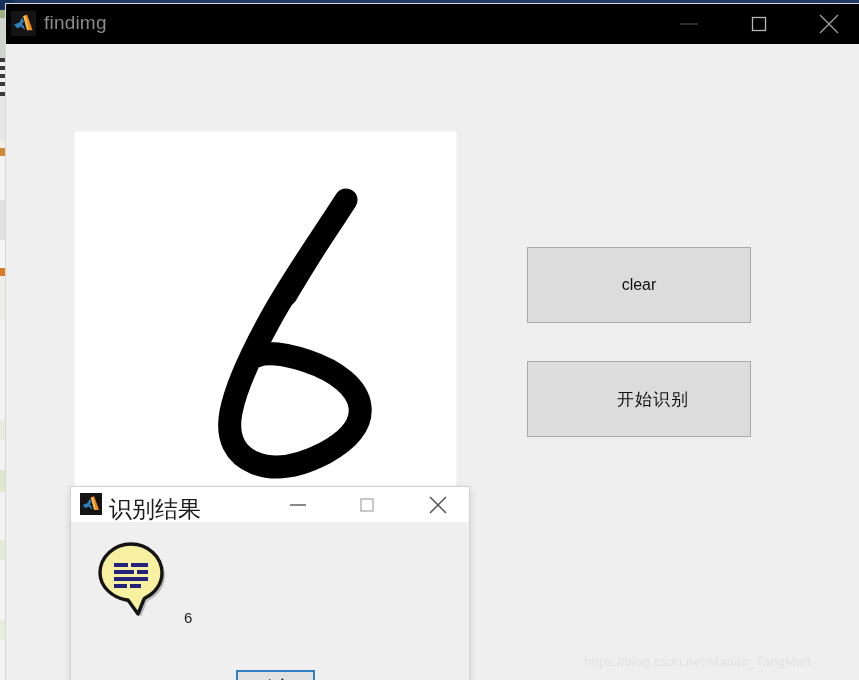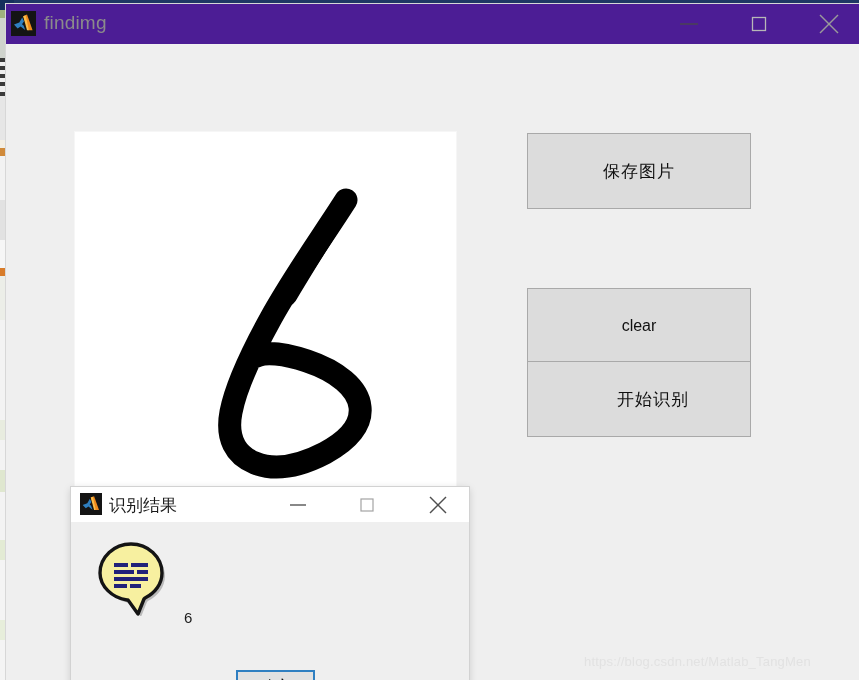--- a/index.html
+++ b/index.html
@@ -76,21 +76,21 @@
     left: 6px; top: 4px;
     width: 853px; height: 676px;
     background: #efefef;
     box-shadow: 0 0 0 1px #d7d7d7;
   }
 
   #titlebar {
     position: absolute;
     left: 0; top: 0;
     width: 853px; height: 40px;
-    background: #4c1d95;
+    background: #000000;
     border-bottom: 1px solid #f1f1f1;
   }
   #app-icon {
     position: absolute;
     left: 5px; top: 7px;
     width: 25px; height: 25px;
     background: #141414;
     overflow: hidden;
   }
   #app-icon svg { display: block; }
@@ -128,21 +128,21 @@
     border: 1px solid #a9a9a9;
     box-sizing: border-box;
     display: flex;
     align-items: center;
     justify-content: center;
     color: #101010;
     user-select: none;
   }
   .ui-button .btn-label { pointer-events: none; }
   #btn-save   { top: 129px; height: 76px; }
-  #btn-clear  { top: 243px; height: 76px; margin-top: 41px; }
+  #btn-clear  { top: 243px; height: 76px; }
   #btn-detect { top: 357px; height: 76px; padding-left: 28px; }
   #btn-train  { top: 464px; height: 76px; }
   .lbl-cn { font-size: 17px; letter-spacing: 1px; }
   .lbl-en { font-size: 16px; }
 
   
   #watermark {
     position: absolute;
     left: 578px; top: 650px;
     font-size: 13px;
@@ -168,21 +168,21 @@
   #dialog-icon {
     position: absolute;
     left: 9px; top: 6px;
     width: 22px; height: 22px;
     background: #141414;
     overflow: hidden;
   }
   #dialog-title {
     position: absolute;
     left: 38px; top: 7px;
-    font-size: 17px;
+    font-size: 23px;
     color: #1b1b1b;
     white-space: nowrap;
   }
   .dlgbtn {
     position: absolute;
     top: 0;
     width: 44px; height: 35px;
   }
   .dlgbtn svg { position: absolute; left: 50%; top: 50%; transform: translate(-50%,-50%); }
 
@@ -274,23 +274,20 @@
                  C 151 306, 160 323, 180 331
                  C 200 339, 225 334, 250 321
                  C 274 308, 287 292, 285 275
                  C 283 256, 262 239, 232 229
                  C 208 221, 190 220, 182 224" stroke-width="23"></path>
         <path d="M271 68 C 254 96, 232 130, 212 164" stroke-width="20"></path>
       </g>
     </svg>
   </div>
 
-  <div class="ui-button" id="btn-save">
-    <span class="btn-label lbl-cn">保存图片</span>
-  </div>
   <div class="ui-button" id="btn-clear">
     <span class="btn-label lbl-en">clear</span>
   </div>
   <div class="ui-button" id="btn-detect">
     <span class="btn-label lbl-cn">开始识别</span>
   </div>
 
   <div id="watermark">https://blog.csdn.net/Matlab_TangMen</div>
 
 </div>

